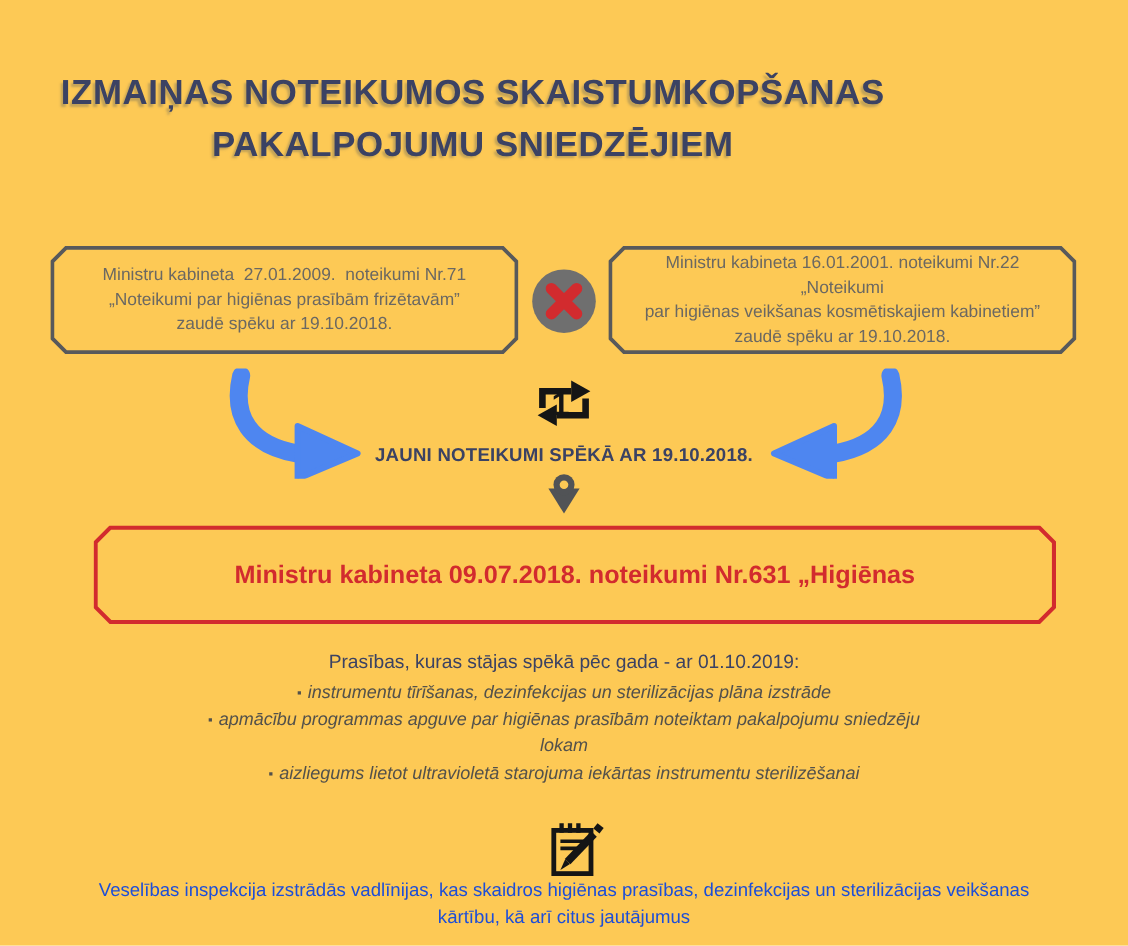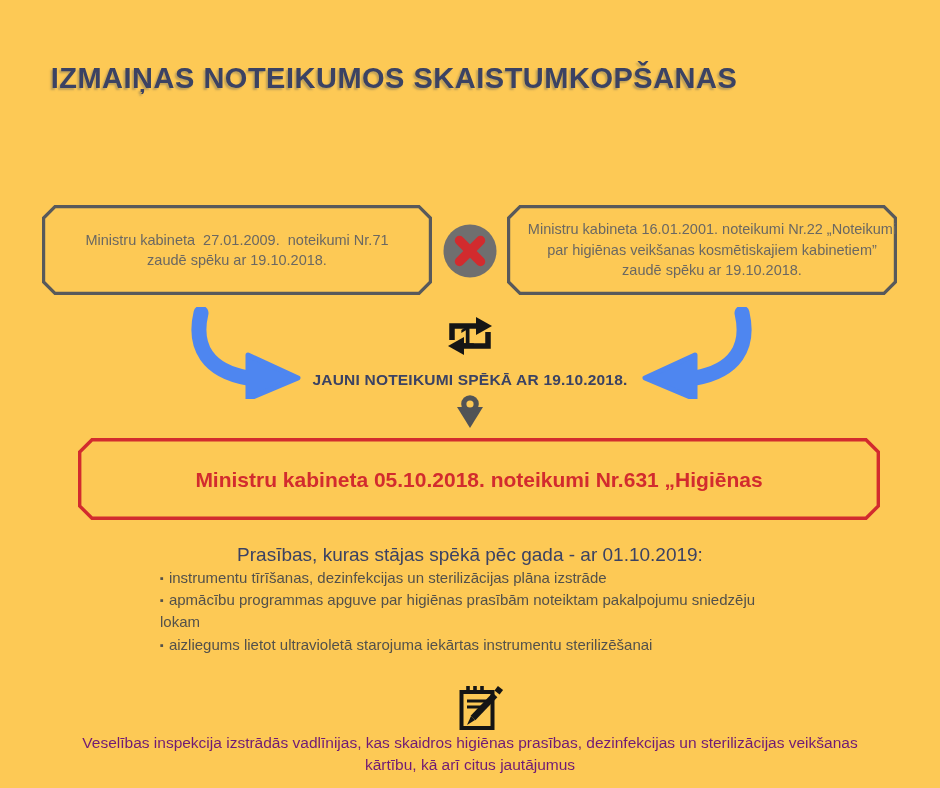--- a/index.html
+++ b/index.html
@@ -21,21 +21,21 @@
   
   .gray-box{position:absolute;top:205px;width:390px;height:90px;}
   .gray-box svg{position:absolute;left:0;top:0;}
   .gray-box .box-text{
     position:absolute;left:14px;right:14px;top:0;bottom:0;
     display:flex;flex-direction:column;justify-content:center;
     text-align:center;color:#6B6862;font-size:14.5px;line-height:20.5px;
   }
   .box-line{white-space:pre-wrap;}
   .box-left{left:42px;text-decoration:underline;}
-  .box-right{left:507px;padding-left:20px;}
+  .box-right{left:507px;}
   
   .icon-abs{position:absolute;display:block;}
   .x-circle{left:442px;top:223px;}
   .arrow-left{left:186px;top:307px;}
   .arrow-right{left:641px;top:307px;}
   .arrow-right svg{transform:scaleX(-1);}
   .repeat-icon{left:442px;top:310px;}
   .pin-icon{left:453px;top:394px;}
   .notepad-icon{left:459px;top:683px;}
   
@@ -49,48 +49,50 @@
   .red-box svg{position:absolute;left:0;top:0;}
   .red-box .red-text{
     position:absolute;left:20px;right:20px;top:0;bottom:0;
     display:flex;flex-direction:column;justify-content:center;
     text-align:center;color:#D22B2E;font-weight:700;
     font-size:21px;line-height:31px;font-stretch:condensed;
   }
   
   .req-heading{
     position:absolute;top:544px;left:0;width:940px;text-align:center;
-    color:#3B4263;font-size:19px;
+    color:#3B4263;font-size:16px;
   }
   .req-list{
     position:absolute;top:567px;left:160px;width:620px;
-    text-align:left;color:#53514B;font-size:15px;line-height:22.2px;
+    text-align:center;color:#53514B;font-size:15px;line-height:22.2px;font-style:italic;
   }
   .req-item .bullet{font-size:11px;vertical-align:1px;margin-right:5px;color:#53514B;}
   
   .footer-note{
     position:absolute;top:732px;left:70px;width:800px;
-    text-align:center;color:#701a75;font-size:15.5px;line-height:21.5px;
+    text-align:center;color:#1d4ed8;font-size:15.5px;line-height:21.5px;
   }
 </style>
 </head>
 <body>
 
 <div class="poster">
 
   <div class="title">
     <div>IZMAIŅAS NOTEIKUMOS SKAISTUMKOPŠANAS</div>
+    <div>PAKALPOJUMU SNIEDZĒJIEM</div>
   </div>
 
   <div class="gray-box box-left">
     <svg width="390" height="90" viewBox="0 0 390 90">
       <path d="M13 1.6 H377 L388.4 13 V77 L377 88.4 H13 L1.6 77 V13 Z" fill="none" stroke="#58595B" stroke-width="3.2" stroke-linejoin="miter"></path>
     </svg>
     <div class="box-text">
       <div class="box-line">Ministru kabineta  27.01.2009.  noteikumi Nr.71</div>
+      <div class="box-line">„Noteikumi par higiēnas prasībām frizētavām”</div>
       <div class="box-line">zaudē spēku ar 19.10.2018.</div>
     </div>
   </div>
 
   <div class="gray-box box-right">
     <svg width="390" height="90" viewBox="0 0 390 90">
       <path d="M13 1.6 H377 L388.4 13 V77 L377 88.4 H13 L1.6 77 V13 Z" fill="none" stroke="#58595B" stroke-width="3.2" stroke-linejoin="miter"></path>
     </svg>
     <div class="box-text">
       <div class="box-line">Ministru kabineta 16.01.2001. noteikumi Nr.22 „Noteikumi</div>
@@ -137,21 +139,21 @@
       <circle cx="17" cy="10" r="8.8" fill="#515356"></circle>
       <circle cx="17" cy="10" r="3.6" fill="#FDC955"></circle>
     </svg>
   </span>
 
   <div class="red-box">
     <svg width="802" height="82" viewBox="0 0 802 82">
       <path d="M14 1.7 H788 L800.3 14 V68 L788 80.3 H14 L1.7 68 V14 Z" fill="none" stroke="#D22B2E" stroke-width="3.4" stroke-linejoin="miter"></path>
     </svg>
     <div class="red-text">
-      <div>Ministru kabineta 05.10.2018. noteikumi Nr.631 „Higiēnas</div>
+      <div>Ministru kabineta 09.07.2018. noteikumi Nr.631 „Higiēnas</div>
     </div>
   </div>
 
   <div class="req-heading">Prasības, kuras stājas spēkā pēc gada - ar 01.10.2019:</div>
 
   <div class="req-list">
     <div class="req-item"><span class="bullet">▪</span><span>instrumentu tīrīšanas, dezinfekcijas un sterilizācijas plāna izstrāde</span></div>
     <div class="req-item"><span class="bullet">▪</span><span>apmācību programmas apguve par higiēnas prasībām noteiktam pakalpojumu sniedzēju lokam</span></div>
     <div class="req-item"><span class="bullet">▪</span><span>aizliegums lietot ultravioletā starojuma iekārtas instrumentu sterilizēšanai</span></div>
   </div>

